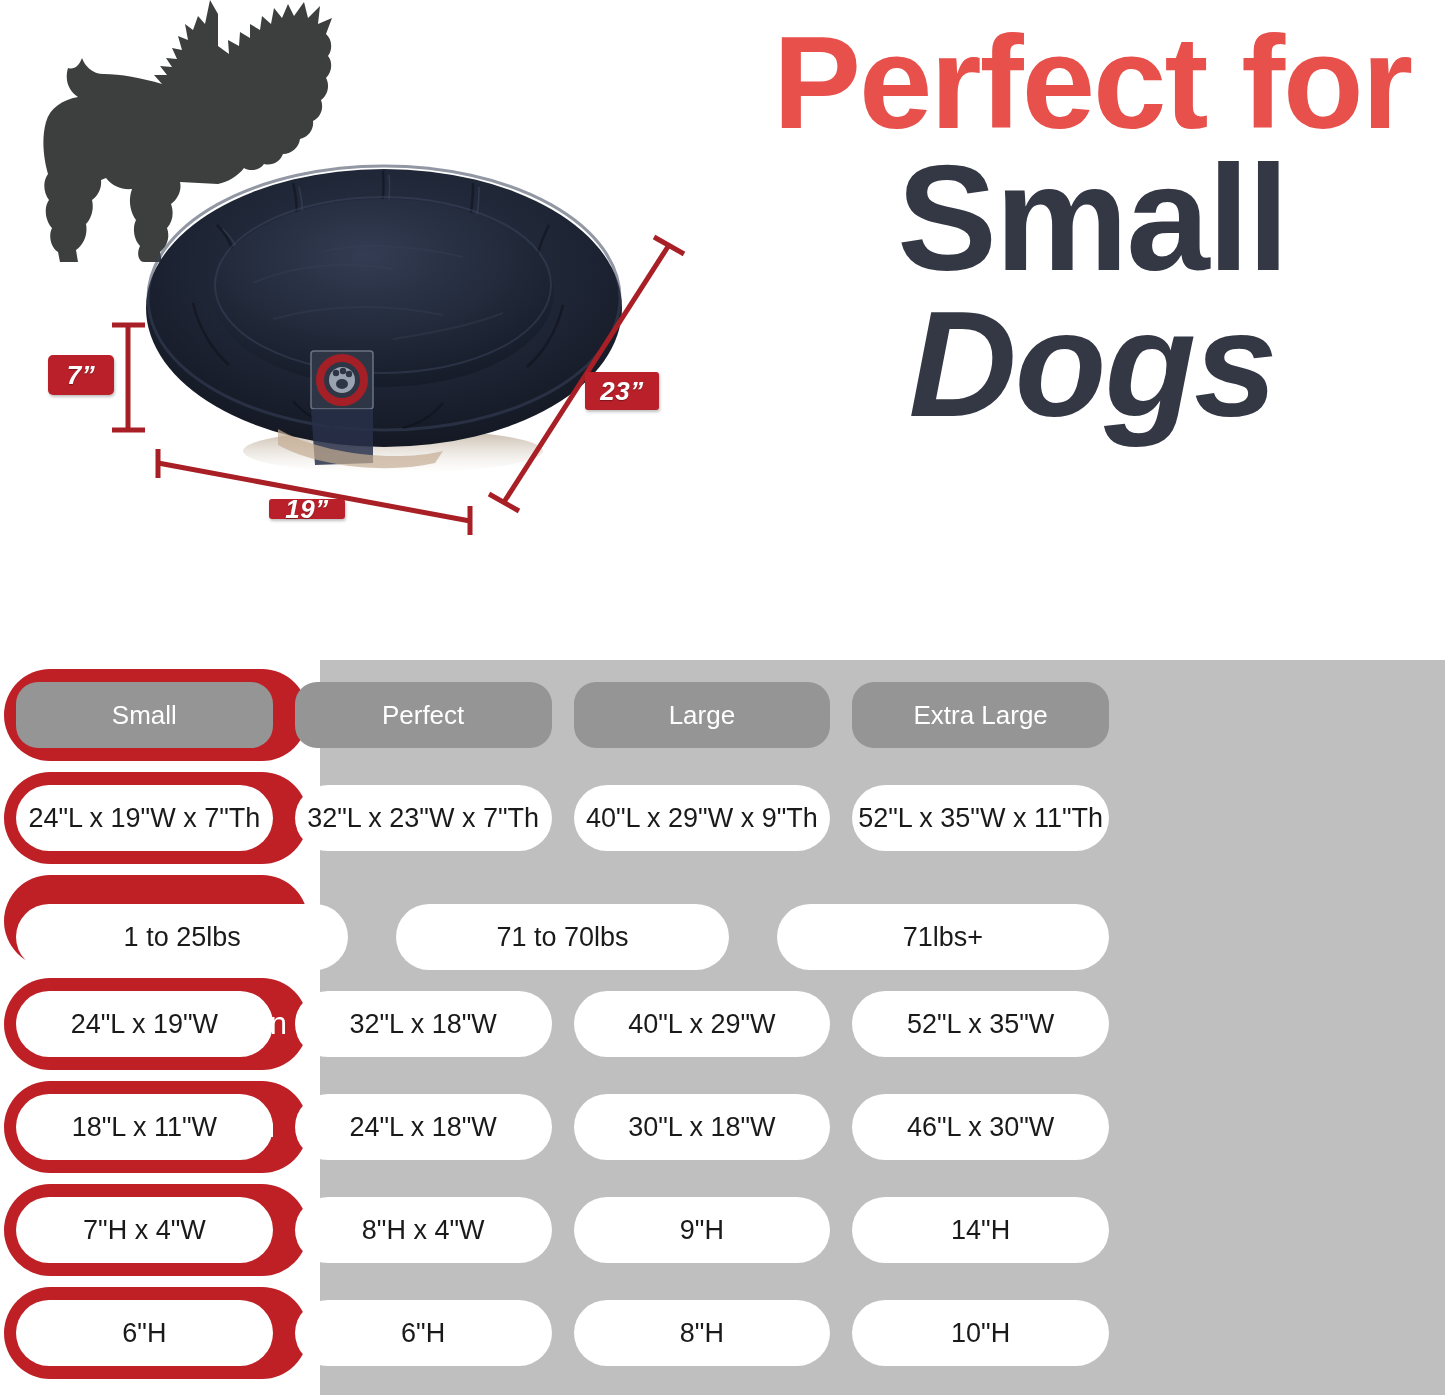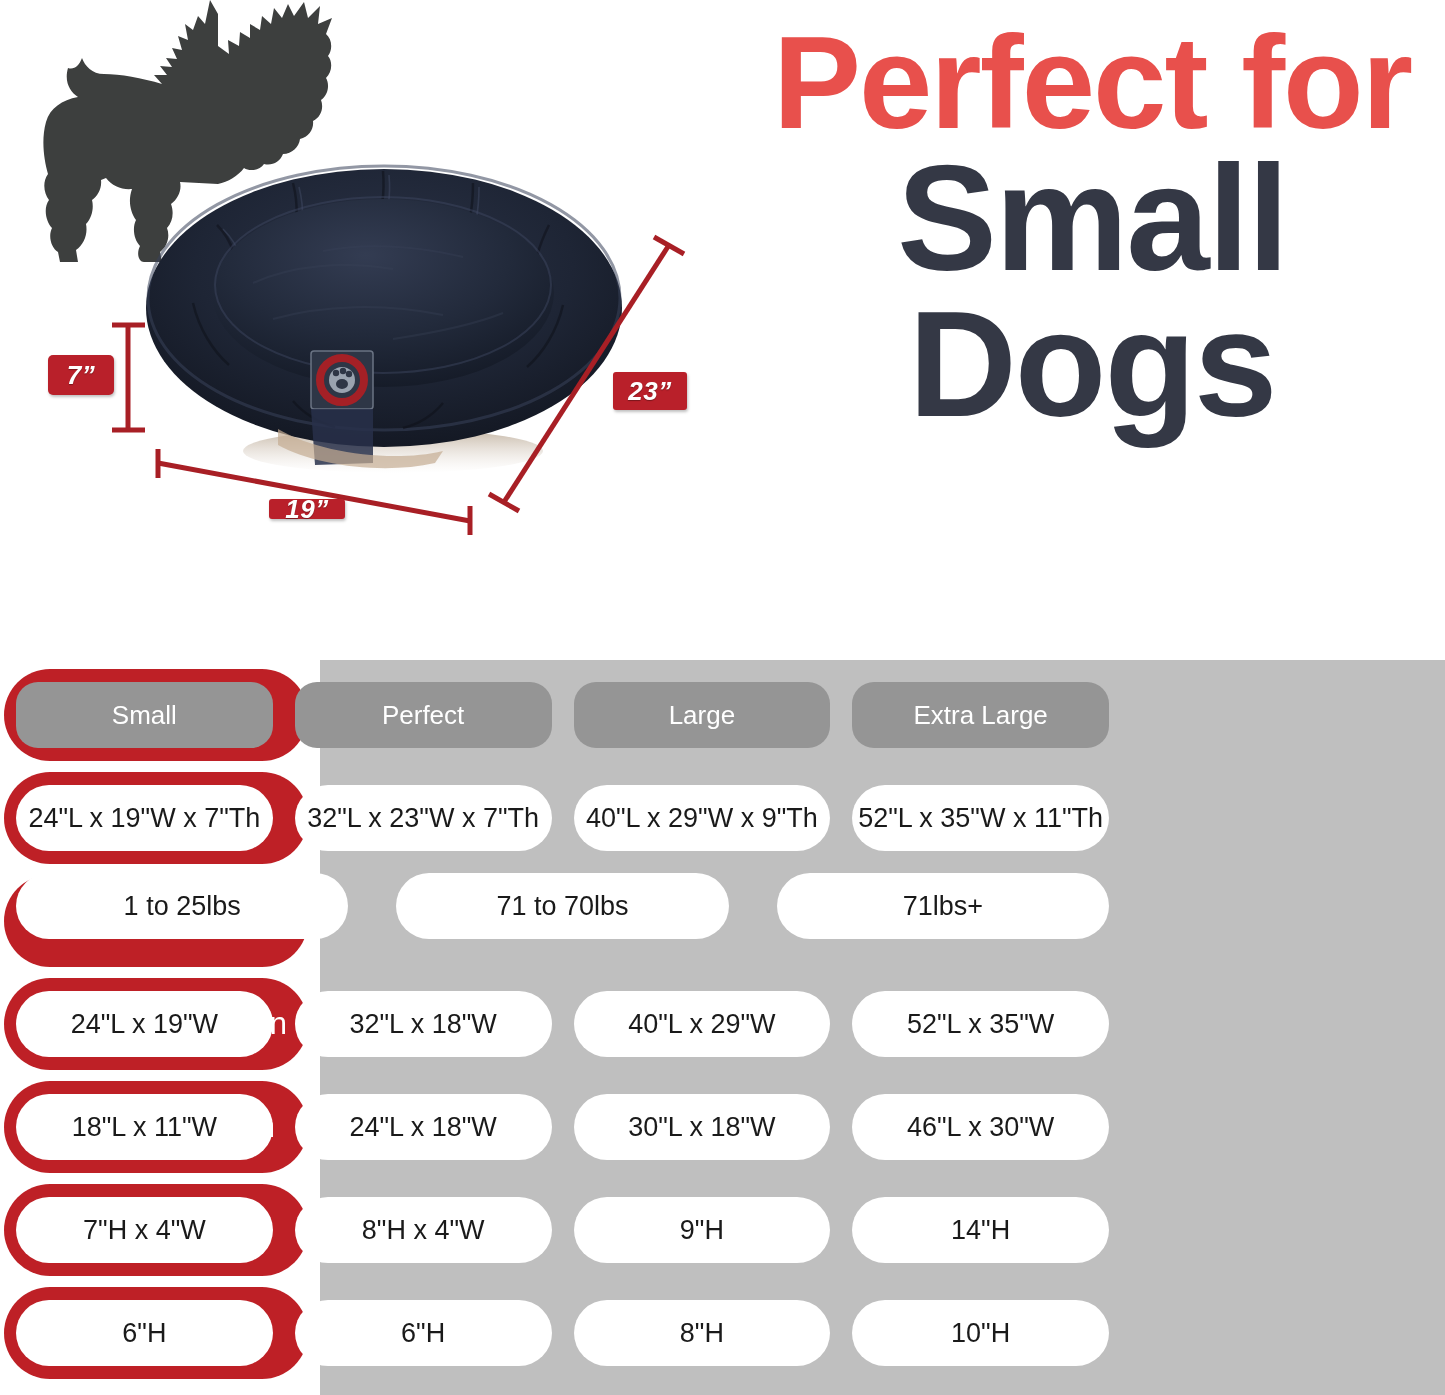--- a/index.html
+++ b/index.html
@@ -62,21 +62,21 @@
     box-shadow: 1px 2px 3px rgba(0,0,0,.25);
   }
   #callout-width {
     left: 269px; top: 499px;
     width: 76px; height: 20px;
     font-size: 26px;
     border-radius: 3px;
     box-shadow: 1px 2px 3px rgba(0,0,0,.25);
   }
   #callout-length {
-    left: 613px; top: 372px;
+    left: 585px; top: 372px;
     width: 74px; height: 38px;
     font-size: 26px;
     border-radius: 3px;
     box-shadow: 1px 2px 3px rgba(0,0,0,.25);
   }
 
   
   #dim-lines {
     position: absolute;
     left: 0; top: 0;
@@ -101,21 +101,21 @@
   #headline-line-1 {
     color: #e8504c;
     font-size: 132px;
     margin-bottom: 6px;
   }
   #headline-line-2,
   #headline-line-3 {
     color: #343845;
     font-size: 150px;
   }
-  #headline-line-3 { margin-top: 8px; }
+  #headline-line-3 { margin-top: 8px; font-style: italic; }
 
   
   #chart {
     position: absolute;
     left: 0;
     top: 655px;
     width: 1445px;
     height: 740px;
   }
 
@@ -329,21 +329,21 @@
         <div class="cell header-cell">Perfect</div>
         <div class="cell header-cell">Large</div>
         <div class="cell header-cell">Extra Large</div>
       </div>
       <div class="chart-row" style="top: 117px;">
         <div class="cell data-cell">24"L x 19"W x 7"Th</div>
         <div class="cell data-cell">32"L x 23"W x 7"Th</div>
         <div class="cell data-cell">40"L x 29"W x 9"Th</div>
         <div class="cell data-cell">52"L x 35"W x 11"Th</div>
       </div>
-      <div class="chart-row" style="top: 205px; gap: 48px;">
+      <div class="chart-row" style="top: 236px; gap: 48px;">
         <div class="cell data-cell">1 to 25lbs</div>
         <div class="cell data-cell">71 to 70lbs</div>
         <div class="cell data-cell">71lbs+</div>
       </div>
       <div class="chart-row" style="top: 323px;">
         <div class="cell data-cell">24"L x 19"W</div>
         <div class="cell data-cell">32"L x 18"W</div>
         <div class="cell data-cell">40"L x 29"W</div>
         <div class="cell data-cell">52"L x 35"W</div>
       </div>

